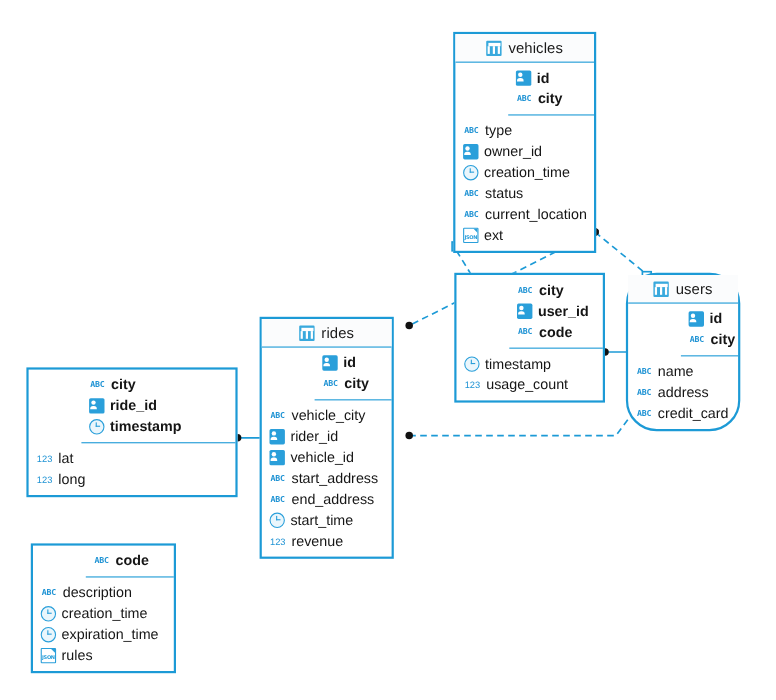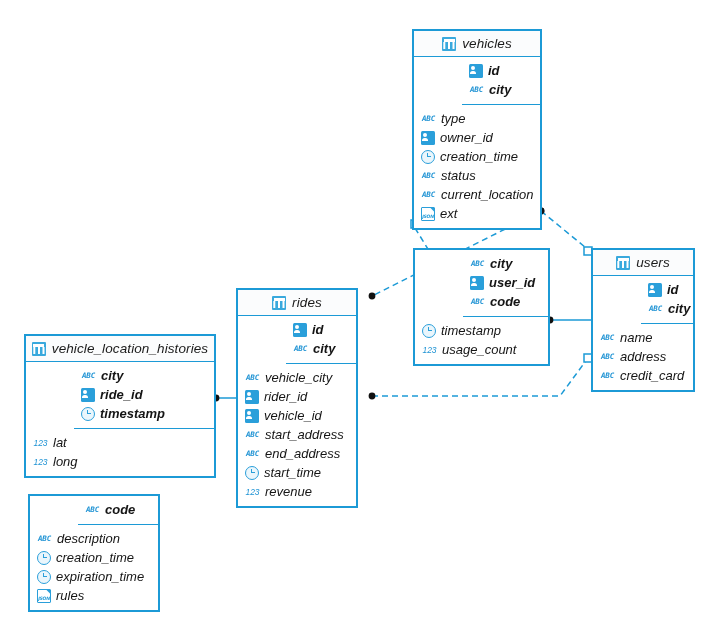--- a/index.html
+++ b/index.html
@@ -30,21 +30,20 @@
     pointer-events: none;
     z-index: 1;
   }
 
   .table-node {
     position: absolute;
     box-sizing: border-box;
     border: 2px solid #1c9ad6;
     background: #ffffff;
     z-index: 2;
-    font-style: italic;
   }
 
   .tbl-header {
     box-sizing: border-box;
     height: 26px;
     border-bottom: 1.5px solid #1c9ad6;
     background: #fbfcfd;
     display: flex;
     align-items: center;
     justify-content: center;
@@ -307,21 +306,21 @@
         <div class="col-row">
           <span class="ic ic-clock"></span>
           <span class="col-name">timestamp</span>
         </div>
         <div class="col-row">
           <span class="ic ic-123">123</span>
           <span class="col-name">usage_count</span>
         </div>
       </div>
     </div>
-    <div class="table-node" style="left: 591px; top: 248px; width: 104px;">
+    <div class="table-node" style="left: 569px; top: 248px; width: 104px; border-radius: 28px;">
       <div class="tbl-header">
         <span class="ic ic-table"></span>
         <span class="tbl-title">users</span>
       </div>
       <div class="section pk">
         <div class="col-row is-key">
           <span class="ic ic-id"></span>
           <span class="col-name">id</span>
         </div>
         <div class="col-row is-key">
@@ -384,24 +383,20 @@
           <span class="ic ic-clock"></span>
           <span class="col-name">start_time</span>
         </div>
         <div class="col-row">
           <span class="ic ic-123">123</span>
           <span class="col-name">revenue</span>
         </div>
       </div>
     </div>
     <div class="table-node" style="left: 24px; top: 334px; width: 192px;">
-      <div class="tbl-header">
-        <span class="ic ic-table"></span>
-        <span class="tbl-title">vehicle_location_histories</span>
-      </div>
       <div class="section pk">
         <div class="col-row is-key">
           <span class="ic ic-abc">ABC</span>
           <span class="col-name">city</span>
         </div>
         <div class="col-row is-key">
           <span class="ic ic-id"></span>
           <span class="col-name">ride_id</span>
         </div>
         <div class="col-row is-key">

